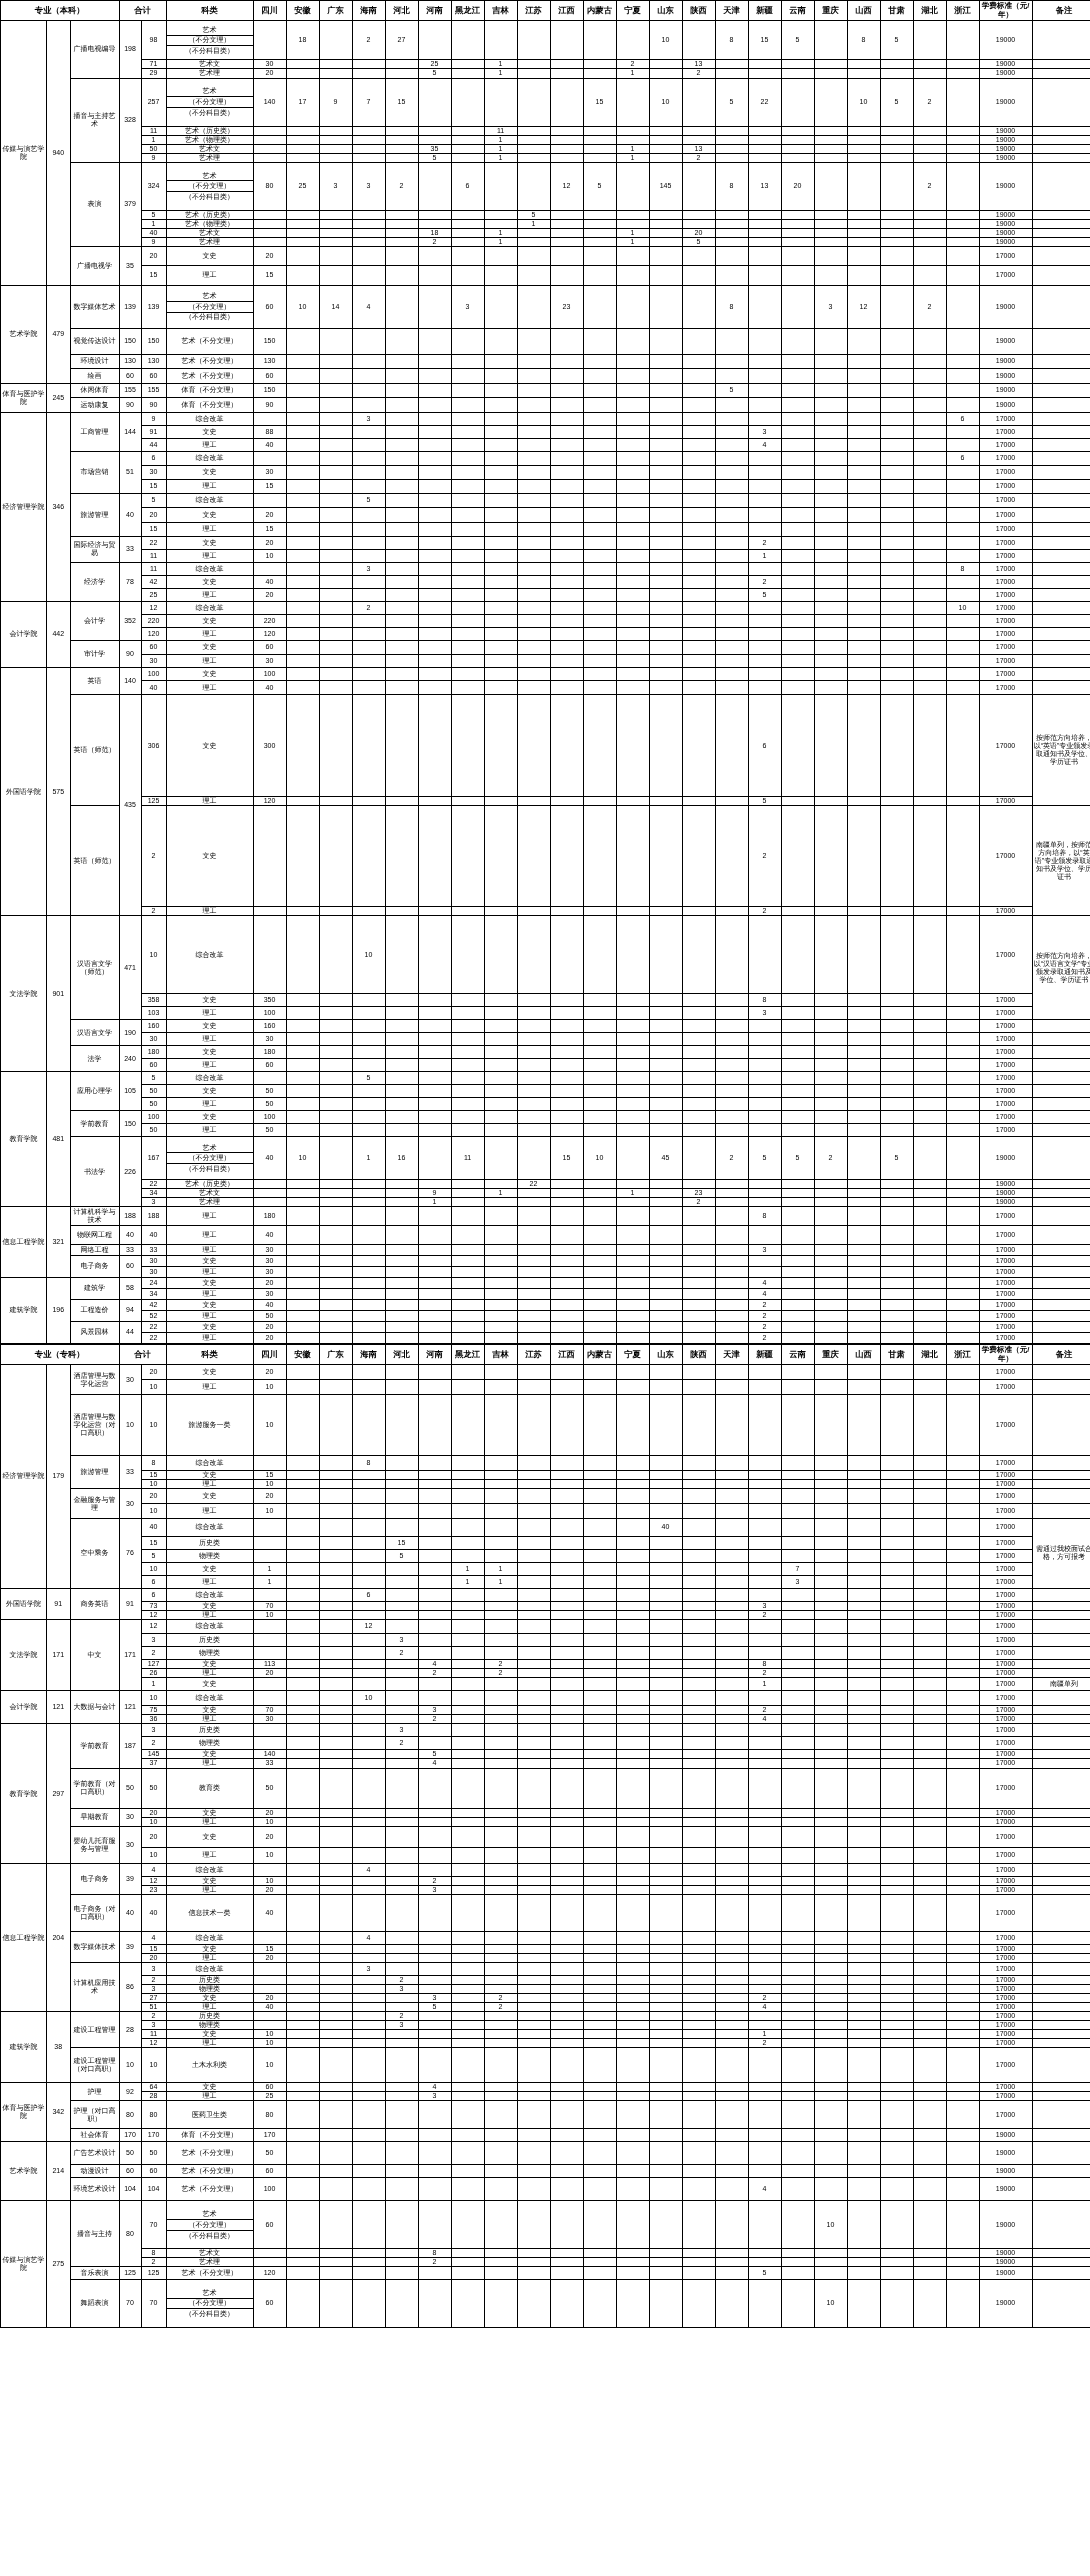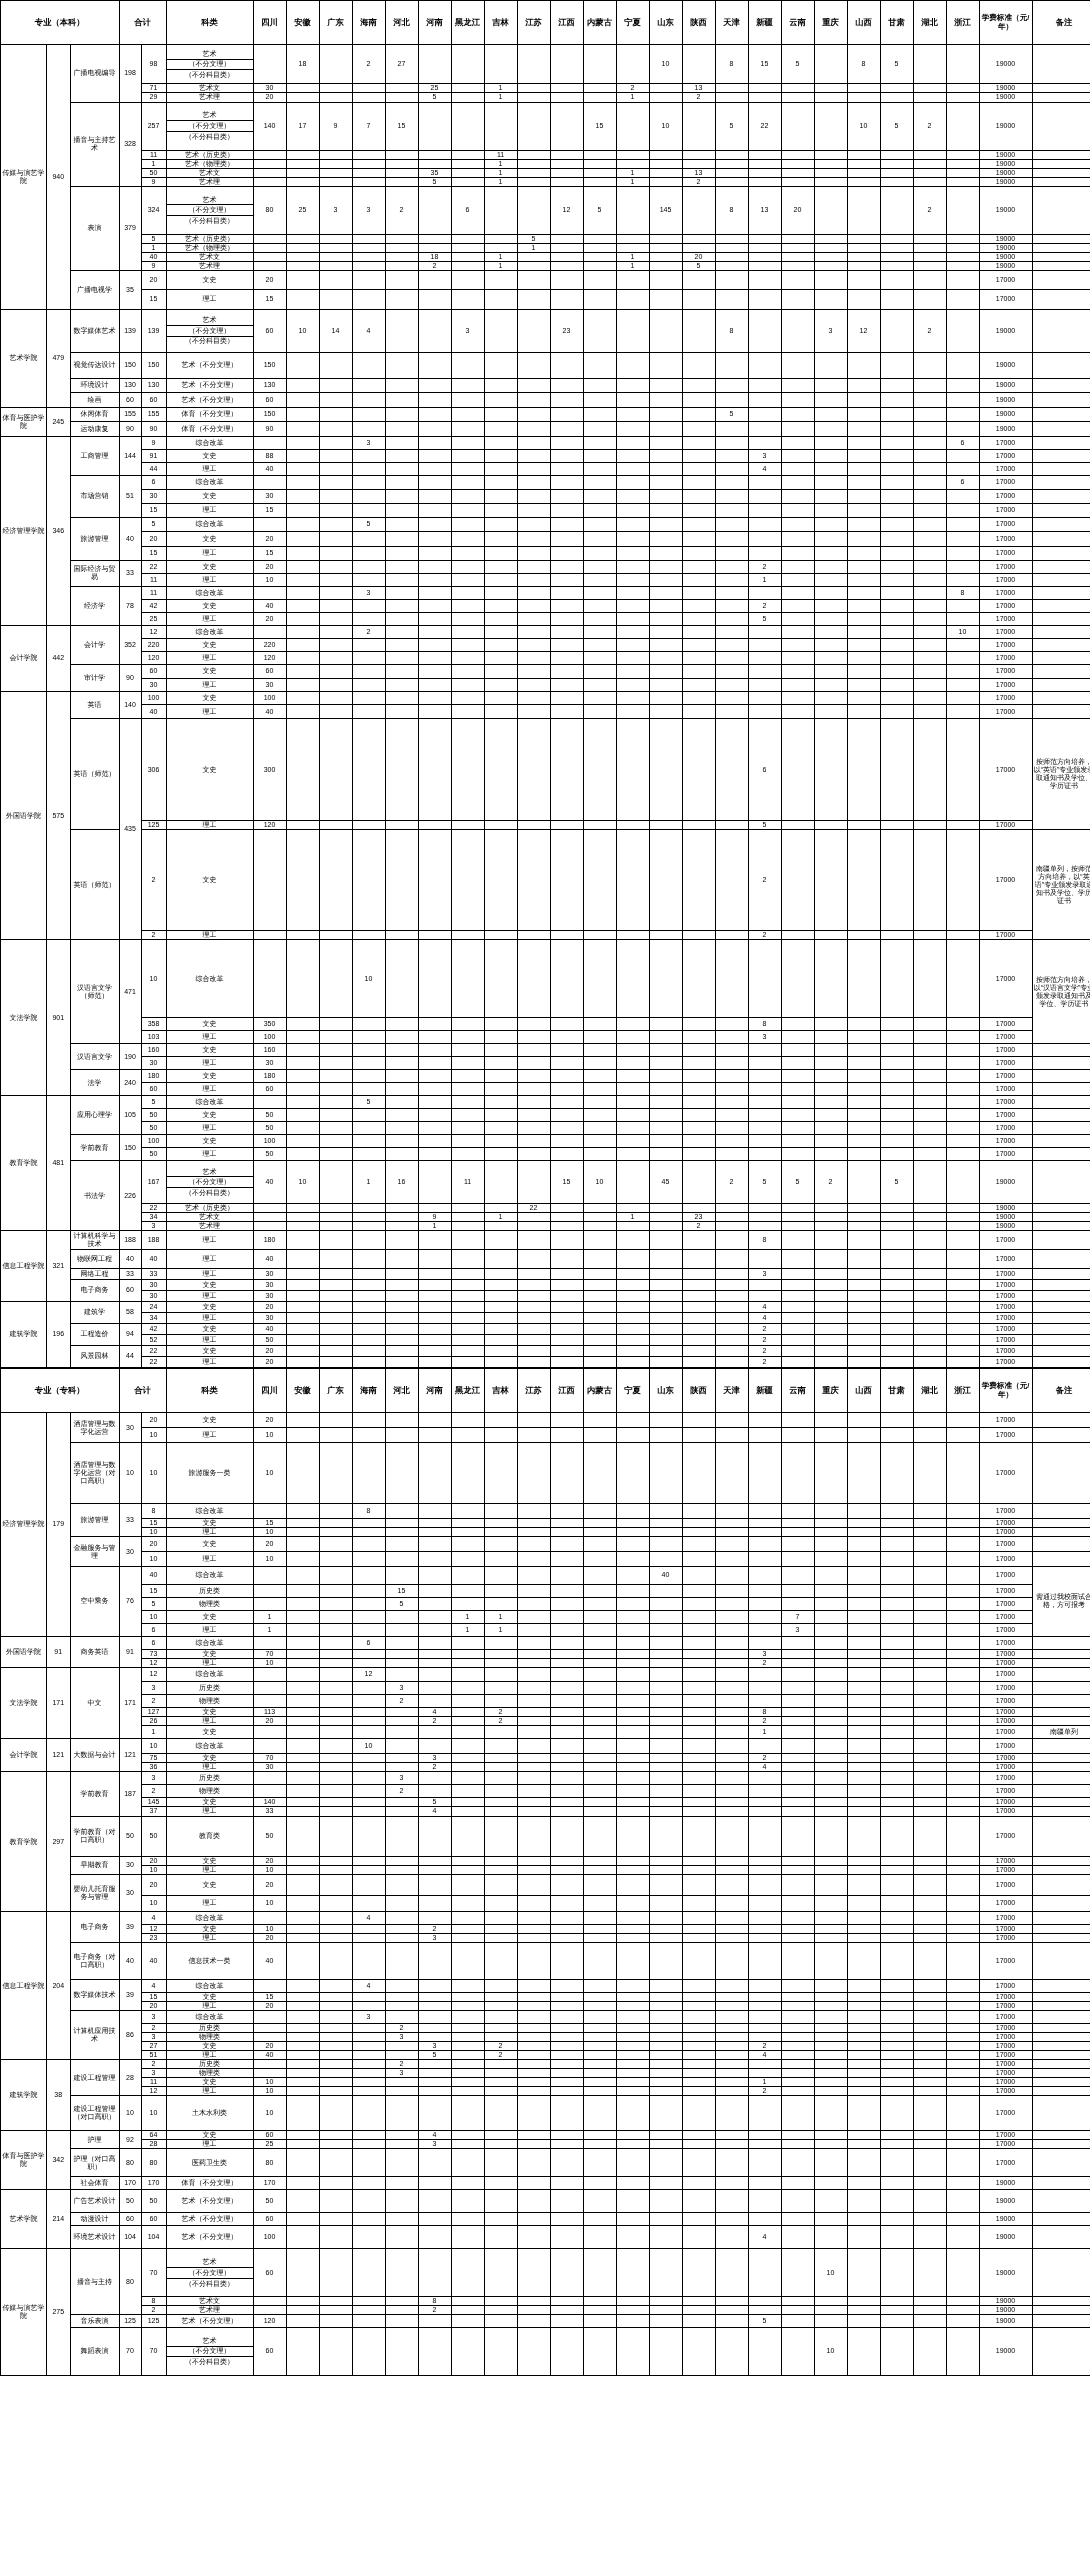--- a/index.html
+++ b/index.html
@@ -1,21 +1,21 @@
 <!DOCTYPE html>
 <html style="font-size:11px"><head>
 <meta charset="utf-8">
 <style>
   html,body{margin:0;padding:0;background:#fff;}
   body{font-family:"Liberation Sans","DejaVu Sans",sans-serif;color:#000;}
   #page{width:1091px;background:#fff;}
   table.plan{border-collapse:collapse;table-layout:fixed;width:1091px;}
   table.plan td,table.plan th{border:0.7px solid #000;text-align:center;vertical-align:middle;
     padding:0 0.7px;font-size:7px;line-height:1.15;overflow:hidden;word-break:break-all;}
-  table.plan th{font-size:8.3px;font-weight:bold;padding:13px 0;border-bottom:1.4px solid #000;border-top:1.4px solid #000;}
+  table.plan th{font-size:8.3px;font-weight:bold;padding:1px 0;border-bottom:1.4px solid #000;border-top:1.4px solid #000;}
   table.plan{border:1.4px solid #000;}
   td.college{font-size:7.6px;}
   td.major{font-size:7.6px;}
   td.cat{font-size:7.3px;}
   td.num{font-size:7.3px;}
   td.remark{font-size:6.6px;line-height:1.25;padding:0 1.4px;}
   tr.college-start td{border-top:1.4px solid #000;}
   .cat-stack{display:flex;flex-direction:column;justify-content:center;height:100%;}
   .cat-stack > div{flex:1;display:flex;align-items:center;justify-content:center;min-height:9.7px;}
   .cat-stack > div + div{border-top:0.7px solid #000;}

